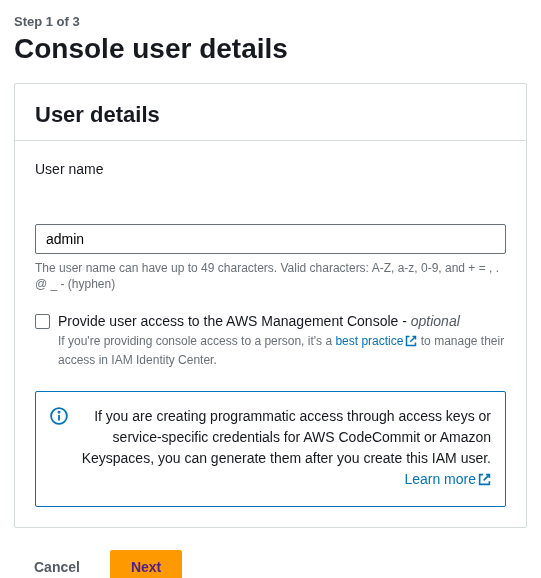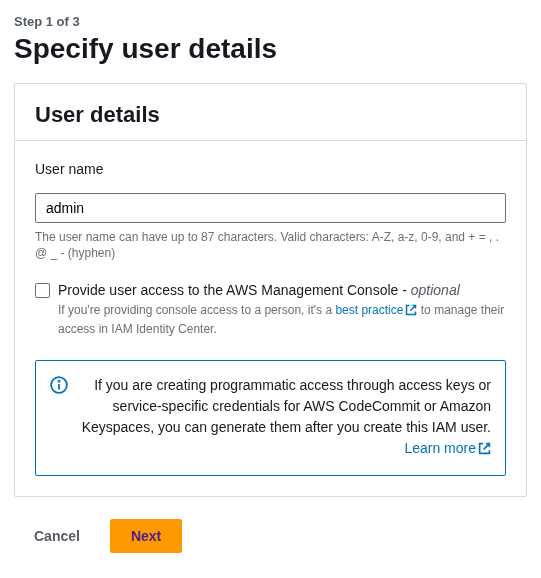--- a/index.html
+++ b/index.html
@@ -2,22 +2,22 @@
 <html><head>
 <meta charset="utf-8">
 <style>
 * { box-sizing: border-box; margin: 0; padding: 0; }
 body { font-family: "Amazon Ember", "Helvetica Neue", Arial, sans-serif; color: #16191f; background: #fff; padding: 14px; width: 541px; }
 .step-label { font-size: 13px; color: #545b64; font-weight: 700; margin-bottom: 4px; }
 .page-title { font-size: 28px; font-weight: 700; margin-bottom: 18px; }
 .panel { border: 1px solid #d5dbdb; border-radius: 2px; }
 .panel-header { padding: 18px 20px 12px 20px; border-bottom: 1px solid #d5dbdb; font-size: 22px; font-weight: 700; }
 .panel-body { padding: 20px; }
-.field-label { font-size: 14px; font-weight: 400; margin-bottom: 16px; }
-.text-input { width: 100%; padding: 6px 10px; font-size: 14px; border: 1px solid #687078; border-radius: 2px; }
+.field-label { font-size: 14px; font-weight: 400; margin-bottom: 6px; }
+.text-input { width: 100%; padding: 6px 10px; font-size: 14px; border: 1px solid #687078; border-radius: 2px; margin-top: 41px; }
 .help-text { font-size: 12px; color: #687078; margin-top: 6px; line-height: 1.35; }
 .checkbox-row { display: flex; align-items: flex-start; margin-top: 20px; gap: 8px; }
 .checkbox { width: 15px; height: 15px; margin-top: 2px; flex-shrink: 0; border: 1px solid #687078; border-radius: 2px; background: #fff; }
 .checkbox-content { flex: 1; }
 .checkbox-label { font-size: 14px; }
 .optional { font-style: italic; color: #545b64; }
 .checkbox-help { font-size: 12px; color: #687078; margin-top: 3px; line-height: 1.4; }
 .link { color: #0073bb; text-decoration: none; cursor: pointer; }
 .ext-icon { display: inline-block; vertical-align: -2px; margin-left: 2px; }
 .info-box { border: 1px solid #0073bb; border-radius: 2px; padding: 14px 14px 14px 14px; margin-top: 22px; display: flex; gap: 10px; align-items: flex-start; text-align: right; }
@@ -25,29 +25,29 @@
 .info-text { font-size: 14px; line-height: 1.5; }
 .footer { display: flex; gap: 10px; margin-top: 22px; }
 .btn { padding: 8px 20px; font-size: 14px; font-weight: 700; border-radius: 2px; cursor: pointer; }
 .btn-cancel { background: transparent; border: none; color: #545b64; }
 .btn-next { background: #ff9900; border: 1px solid #ff9900; color: #4c1d95; }
 </style>
 </head>
 <body>
 
 <div class="step-label">Step 1 of 3</div>
-<h1 class="page-title">Specify user details</h1>
+<h1 class="page-title">Console user details</h1>
 
 <div class="panel">
   <div class="panel-header">User details</div>
   <div class="panel-body">
 
     <div class="field-label">User name</div>
     <input type="text" class="text-input" value="admin" style="">
-    <div class="help-text">The user name can have up to 87 characters. Valid characters: A-Z, a-z, 0-9, and + = , . @ _ - (hyphen)</div>
+    <div class="help-text">The user name can have up to 49 characters. Valid characters: A-Z, a-z, 0-9, and + = , . @ _ - (hyphen)</div>
 
     <div class="checkbox-row">
       <div class="checkbox"></div>
       <div class="checkbox-content">
         <span class="checkbox-label"><span>Provide user access to the AWS Management Console - </span><span class="optional">optional</span></span>
         <div class="checkbox-help">
           <span>If you're providing console access to a person, it's a </span><a class="link"><span>best practice</span><span class="ext-icon"><svg width="12" height="12" viewBox="0 0 16 16" fill="none" stroke="#0073bb" stroke-width="2">
                   <path d="M6 2H2v12h12v-4"></path>
                   <path d="M10 2h4v4"></path>
                   <path d="M14 2L7 9"></path>

